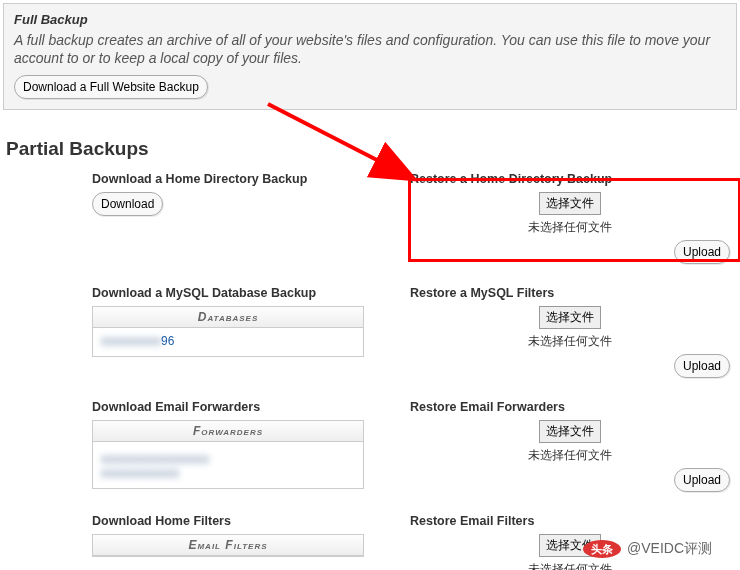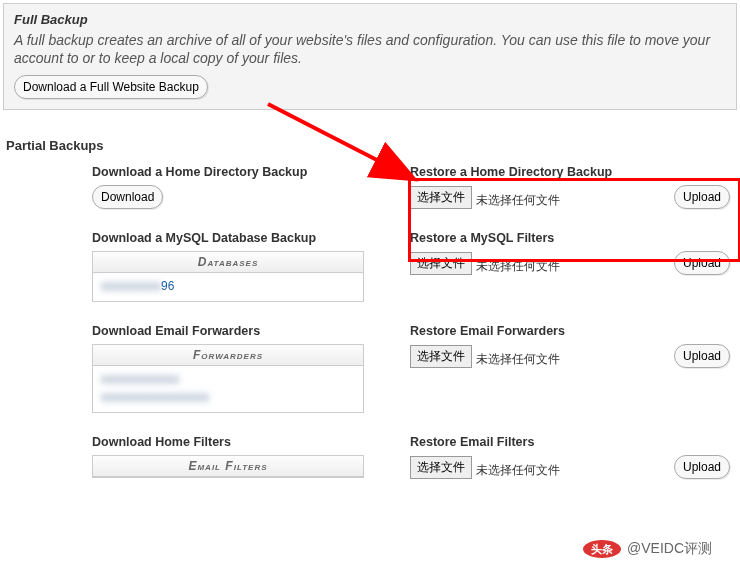--- a/index.html
+++ b/index.html
@@ -38,21 +38,21 @@
     font-size: 12px;
     padding: 4px 8px;
     background: #f8f8f8;
     border: 1px solid #aaa;
     border-radius: 12px;
     cursor: pointer;
     box-shadow: 1px 1px 0 rgba(0,0,0,0.08);
   }
   h3.partial {
     margin: 28px 4px 12px 6px;
-    font-size: 13px;
+    font-size: 19px;
     font-weight: bold;
   }
   .cols {
     display: flex;
     margin-bottom: 22px;
   }
   .col-left {
     width: 300px;
     padding-left: 92px;
   }
@@ -61,22 +61,23 @@
     padding-left: 18px;
     position: relative;
   }
   .sec-title {
     font-weight: bold;
     font-size: 12.5px;
     margin-bottom: 6px;
   }
   .file-row {
     display: flex;
-    align-items: flex-end;
+    align-items: center;
     gap: 4px;
+    flex-direction: column;
   }
   .file-select {
     font-family: Arial, sans-serif;
     font-size: 12px;
     padding: 2px 6px;
     background: #efefef;
     border: 1px solid #999;
     cursor: pointer;
   }
   .file-status {
@@ -193,22 +194,22 @@
     </div>
   </div>
 </div>
 
 <div class="cols">
   <div class="col-left">
     <div class="sec-title">Download Email Forwarders</div>
     <div class="panel">
       <div class="panel-header">Forwarders</div>
       <div class="panel-body">
+        <div style="margin-top:4px;"><a href="#"><span class="blur">xxxxxxxxxxxxxxxxxx</span></a></div>
         <div><a href="#"><span class="blur">xxxxxxxxxxxxx</span></a></div>
-        <div style="margin-top:4px;"><a href="#"><span class="blur">xxxxxxxxxxxxxxxxxx</span></a></div>
       </div>
     </div>
   </div>
   <div class="col-right">
     <div class="sec-title">Restore Email Forwarders</div>
     <div class="file-row">
       <button class="file-select">选择文件</button>
       <span class="file-status">未选择任何文件</span>
       <button class="std upload-btn">Upload</button>
     </div>

